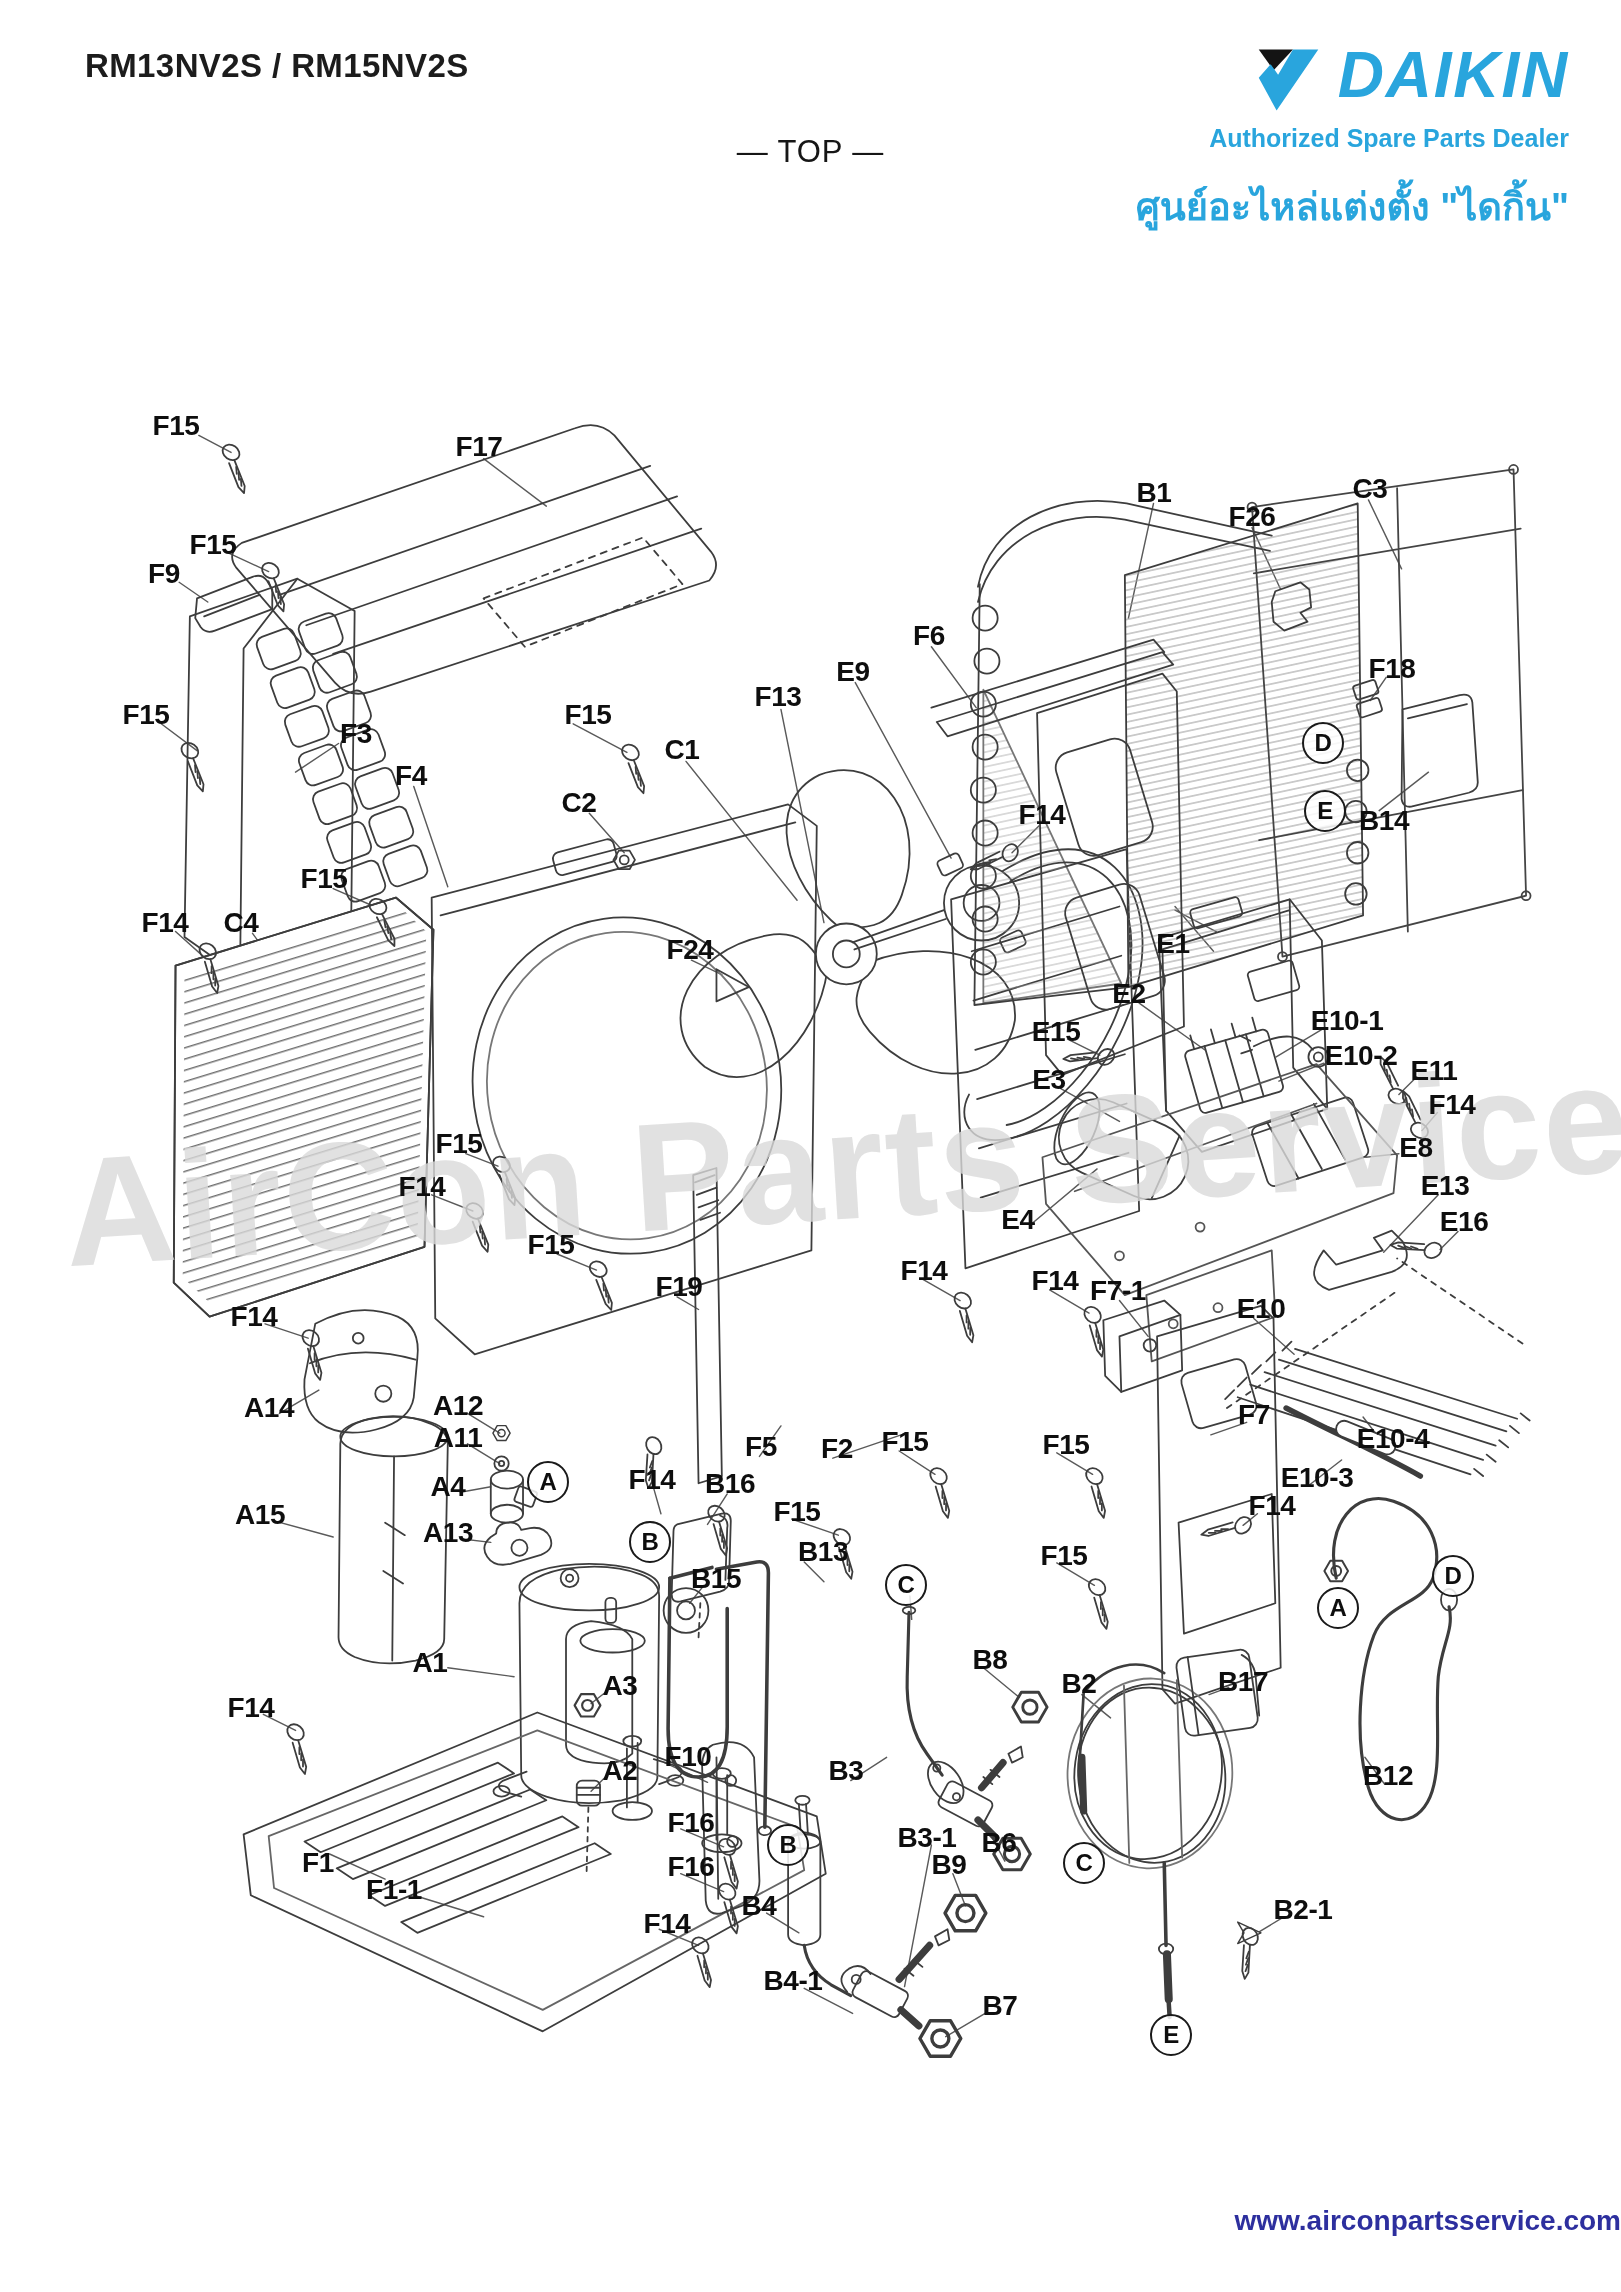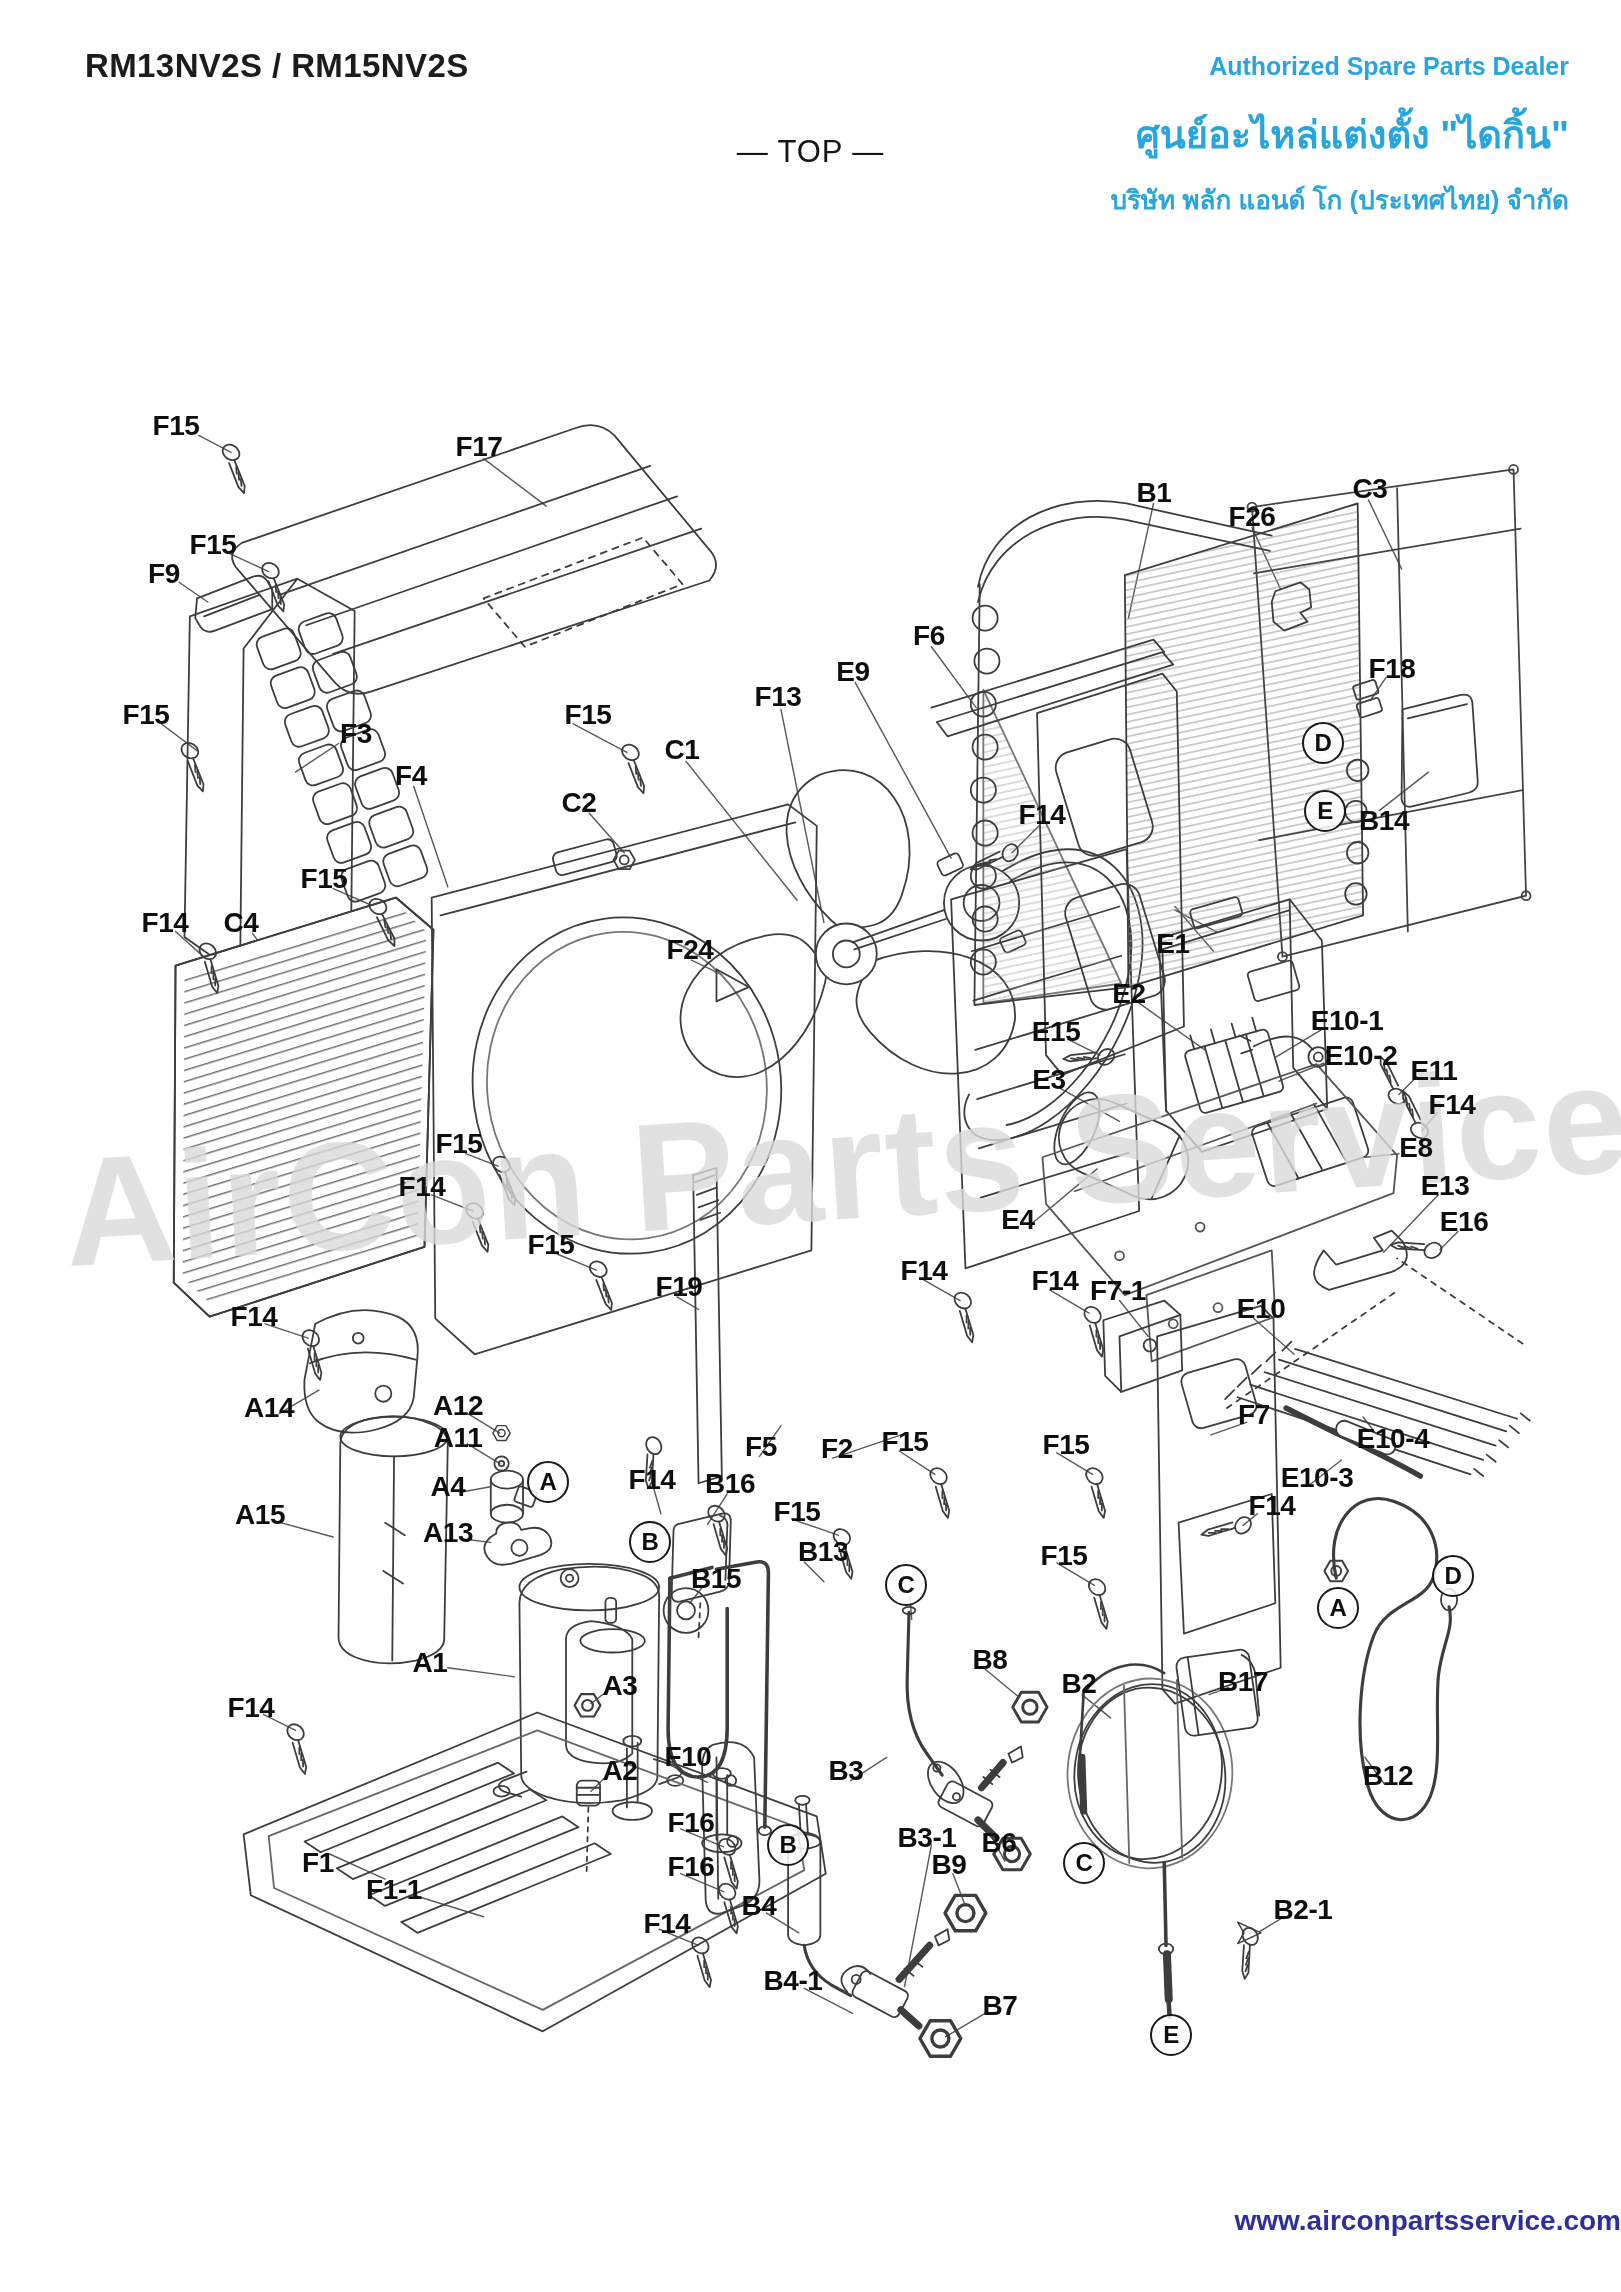--- a/index.html
+++ b/index.html
@@ -53,23 +53,31 @@
     font-size:28px;font-weight:bold;z-index:11;
   }
 </style>
 </head>
 <body>
 
 <div class="model-title">RM13NV2S / RM15NV2S</div>
 <div class="view-label">— TOP —</div>
 
 <div class="dealer">
+  <div class="brand-row">
+    <span style="display:inline-block;margin-top:5.4px;">
+      <svg width="75" height="64" viewBox="0 0 100 86">
+        <polygon points="6,2 52,2 26,30" fill="#141414"></polygon>
+        <polygon points="52,2 86,2 30,84 6,40 22,22 32,36" fill="#29a5dd"></polygon>
+      </svg>
+    </span>
+    <span class="brand-word" style="color:#29a5dd;">DAIKIN</span>
+  </div>
   <div class="brand-tagline" style="color:#29a5dd;">Authorized Spare Parts Dealer</div>
   <div class="thai-title" style="color:#29a5dd;">ศูนย์อะไหล่แต่งตั้ง "ไดกิ้น"</div>
-  <div class="thai-company" style="color:#29a5dd;">บริษัท พลัก แอนด์ โก (ประเทศไทย) จำกัด</div>
 </div>
 
 <svg class="art" width="1621" height="2293" viewBox="0 0 1810 2560" fill="none" stroke="#3d3d3d" stroke-width="2" stroke-linecap="round" stroke-linejoin="round">
   <defs>
     <pattern id="fins" width="8" height="8" patternUnits="userSpaceOnUse" patternTransform="rotate(78)">
       <line x1="2" y1="0" x2="2" y2="8" stroke="#9d9d9d" stroke-width="1.1"></line>
     </pattern>
     <pattern id="hlines" width="9" height="12" patternUnits="userSpaceOnUse" patternTransform="rotate(-17)">
       <line x1="0" y1="3" x2="9" y2="3" stroke="#6f6f6f" stroke-width="1.5"></line>
     </pattern>

